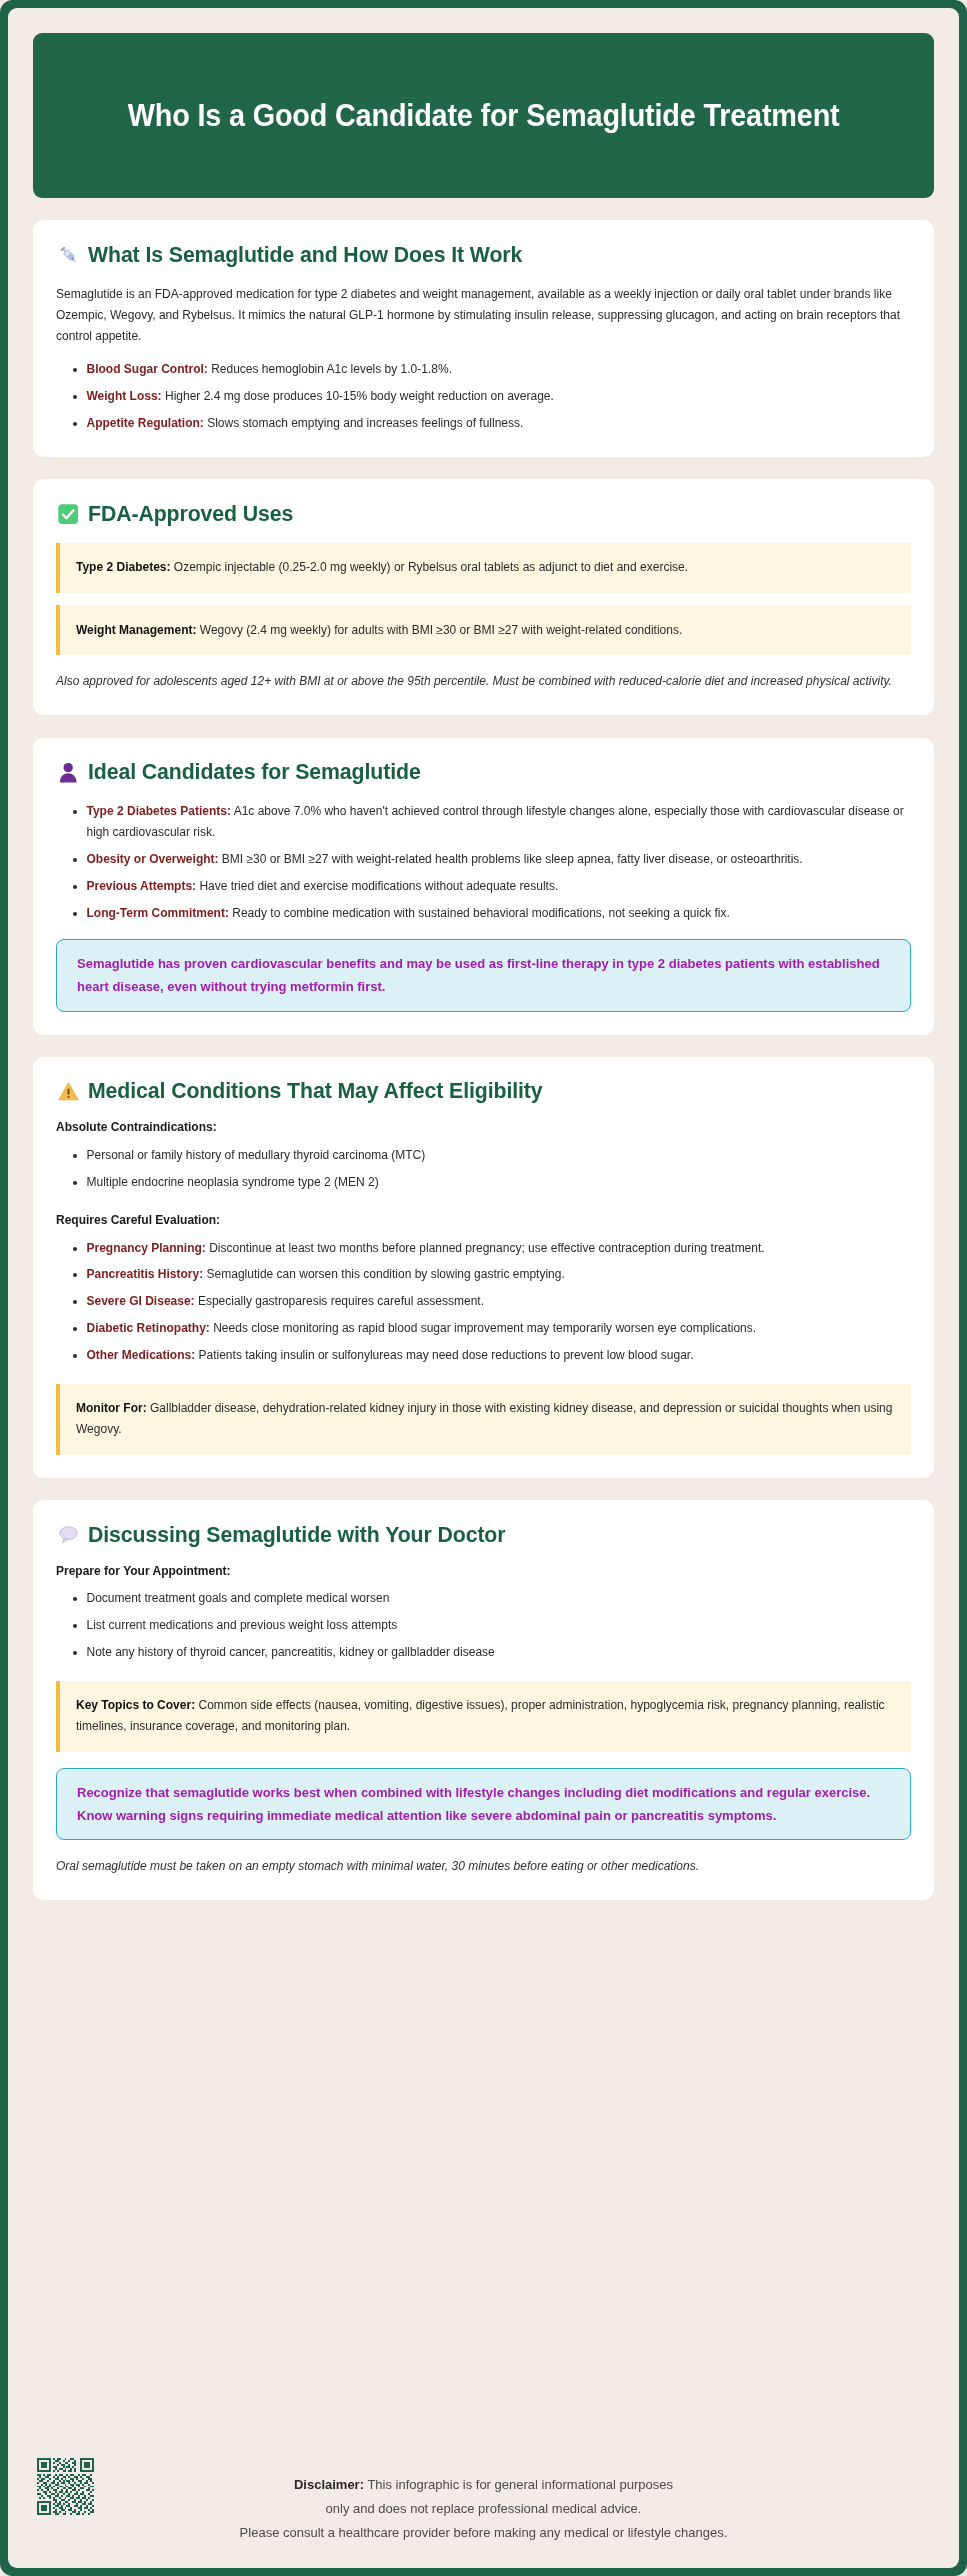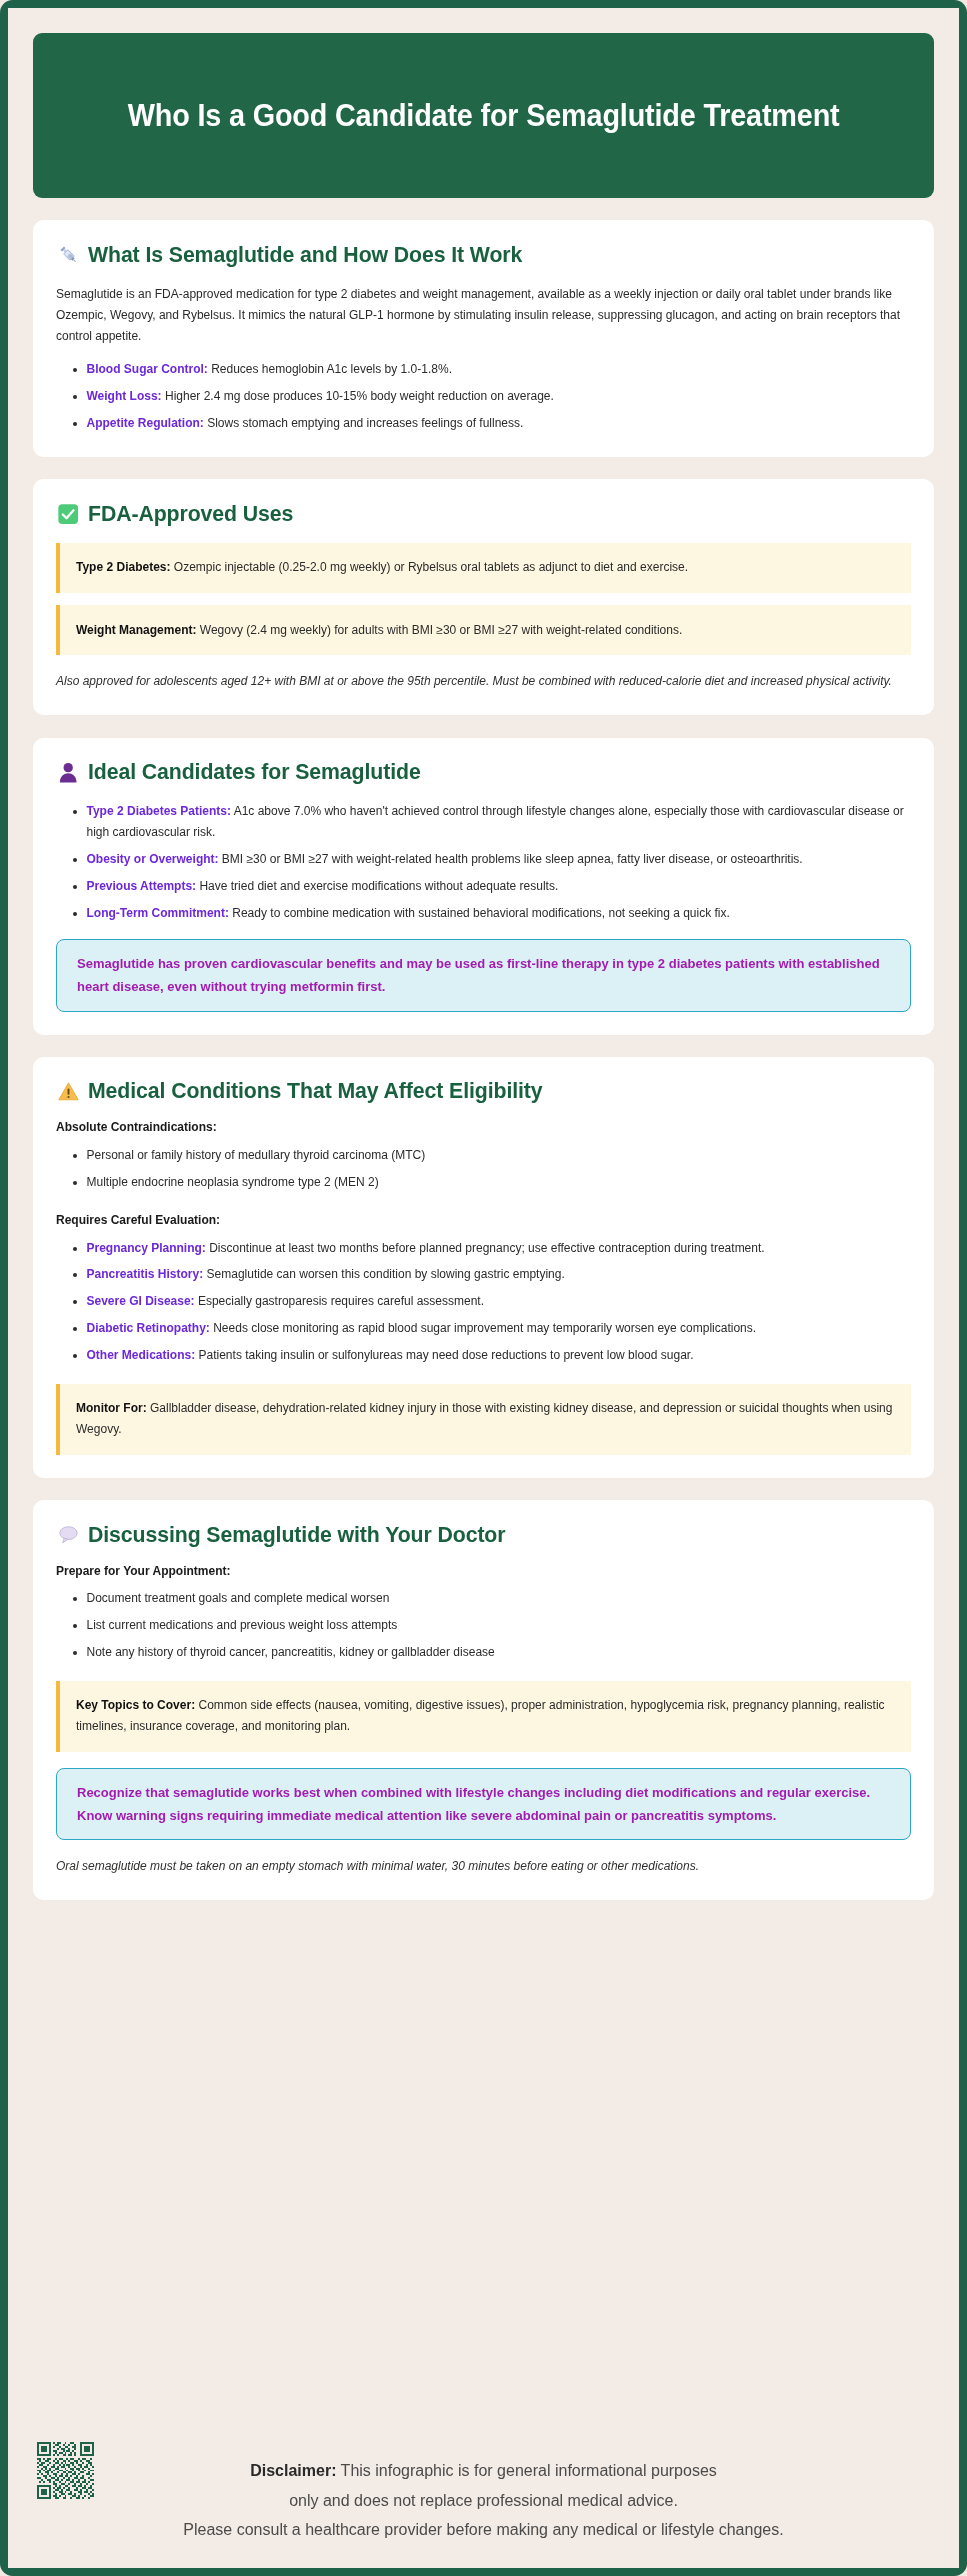--- a/index.html
+++ b/index.html
@@ -13,21 +13,21 @@
   .page {
     width: 967px;
     min-height: 2576px;
     background: #1e6249;
     padding: 8px;
     border-radius: 12.6px;
   }
 
   .inner {
     background: #f3ebe5;
-    border-radius: 0;
+    border-radius: 9px;
     padding: 25px 25px 0 25px;
     min-height: 2560px;
     display: flex;
     flex-direction: column;
   }
 
   
   .header {
     background: #216647;
     border-radius: 9px;
@@ -96,21 +96,21 @@
     margin: 5.4px 0 0 0;
     padding-left: 30.5px;
   }
   ul.bullets li {
     font-size: 12px;
     line-height: 1.72;
     color: #2b2b2b;
     margin-bottom: 6.3px;
   }
   ul.bullets li:last-child { margin-bottom: 0; }
-  ul.bullets li b { color: #6d28d9; font-weight: bold; text-align: center; }
+  ul.bullets li b { color: #7f1d1d; font-weight: bold; text-align: center; }
 
   .sublabel {
     font-size: 12px;
     font-weight: bold;
     color: #1a1a1a;
     margin: 3.6px 0 10.8px 0;
   }
   .sublabel.spaced { margin-top: 20px; }
 
   
@@ -150,21 +150,21 @@
   .footer {
     display: flex;
     align-items: flex-start;
     padding: 20px 3.6px 23px 3.6px;
     margin-top: auto;
   }
   .qr { width: 57px; height: 57px; flex: 0 0 57px; }
   .disclaimer {
     flex: 1;
     text-align: center;
-    font-size: 16px;
+    font-size: 13px;
     line-height: 1.85;
     color: #4b4b4b;
     padding-right: 57px;
     padding-top: 14.4px;
   }
   .disclaimer b { color: #2a2a2a; font-weight: bold; }
 </style>
 </head>
 <body>
 

